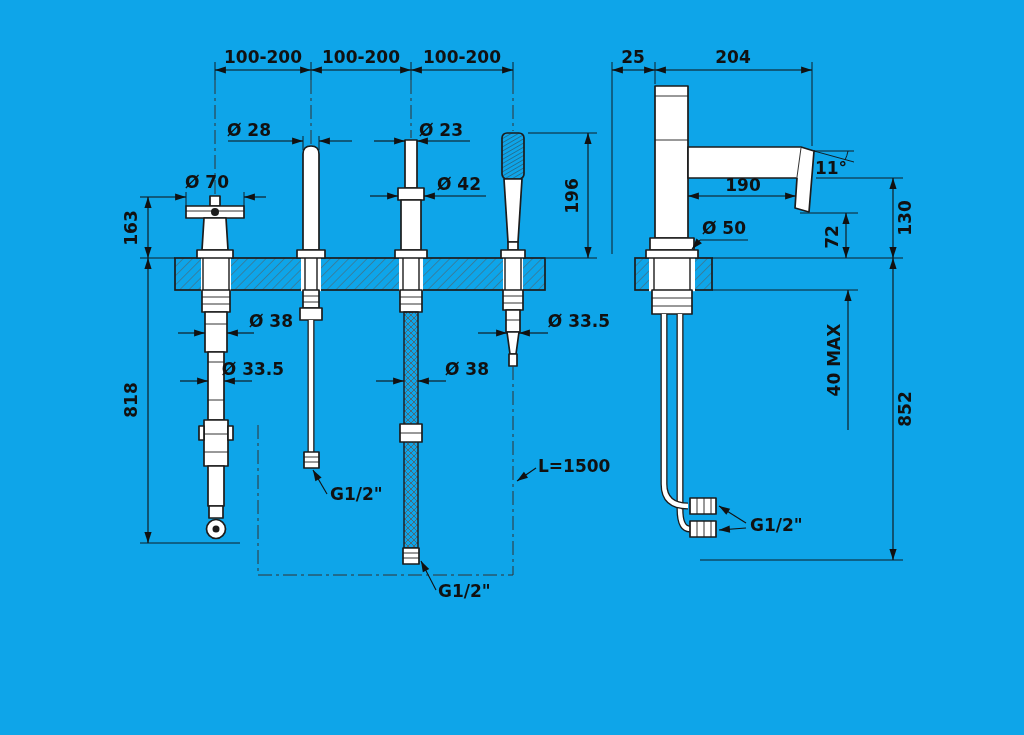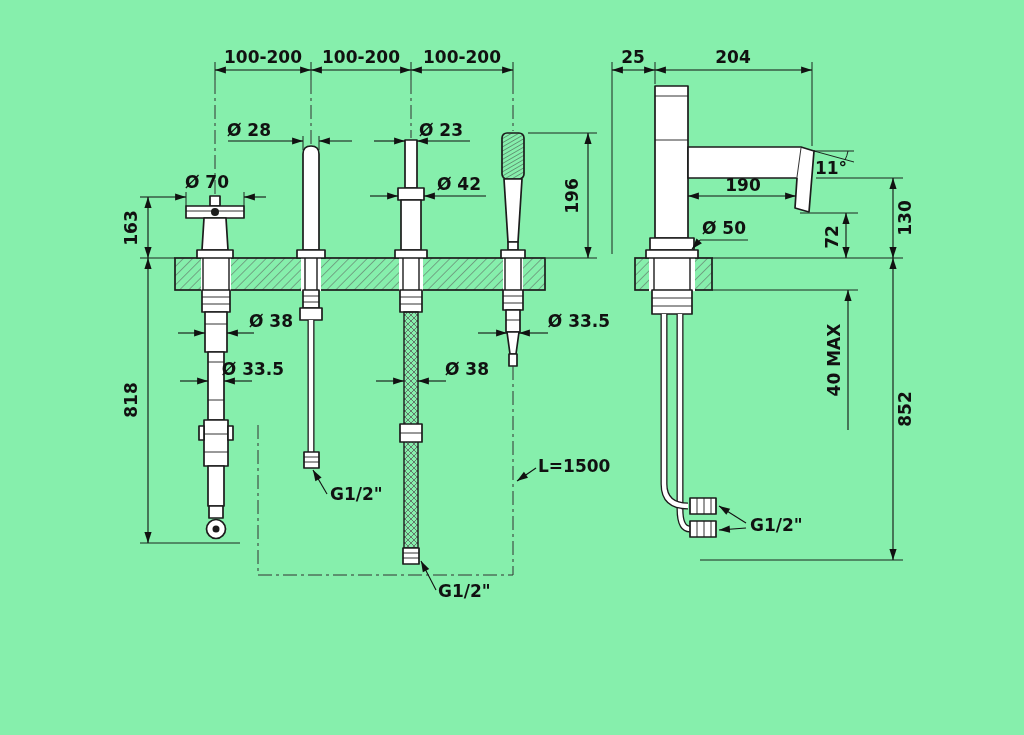--- a/index.html
+++ b/index.html
@@ -1,16 +1,16 @@
 <!DOCTYPE html>
 <html><head>
 <meta charset="utf-8">
 <style>
   html,body { margin:0; padding:0; background:#fff; }
-  #stage { position:relative; width:1024px; height:735px; background:#86efac; overflow:hidden; }
+  #stage { position:relative; width:1024px; height:735px; background:#0ea5e9; overflow:hidden; }
   svg { display:block; }
   .objw { fill:#fff; stroke:#1c1c1c; stroke-width:1.7; stroke-linejoin:round; }
   .thin { stroke:#1c1c1c; stroke-width:0.9; fill:none; }
   .edge { stroke:#1c1c1c; stroke-width:1.4; fill:none; }
   .dim  { stroke:#111; stroke-width:1.1; fill:none; }
   .ext  { stroke:#111; stroke-width:0.9; fill:none; }
   .cl   { stroke:#333; stroke-width:1; fill:none; stroke-dasharray:14 4 3 4; }
   .tubeO{ stroke:#1c1c1c; stroke-width:7; fill:none; }
   .tubeI{ stroke:#fff; stroke-width:4.4; fill:none; }
   text  { font-family:"DejaVu Sans","Liberation Sans",sans-serif; font-weight:bold; font-size:17px; fill:#111; }

